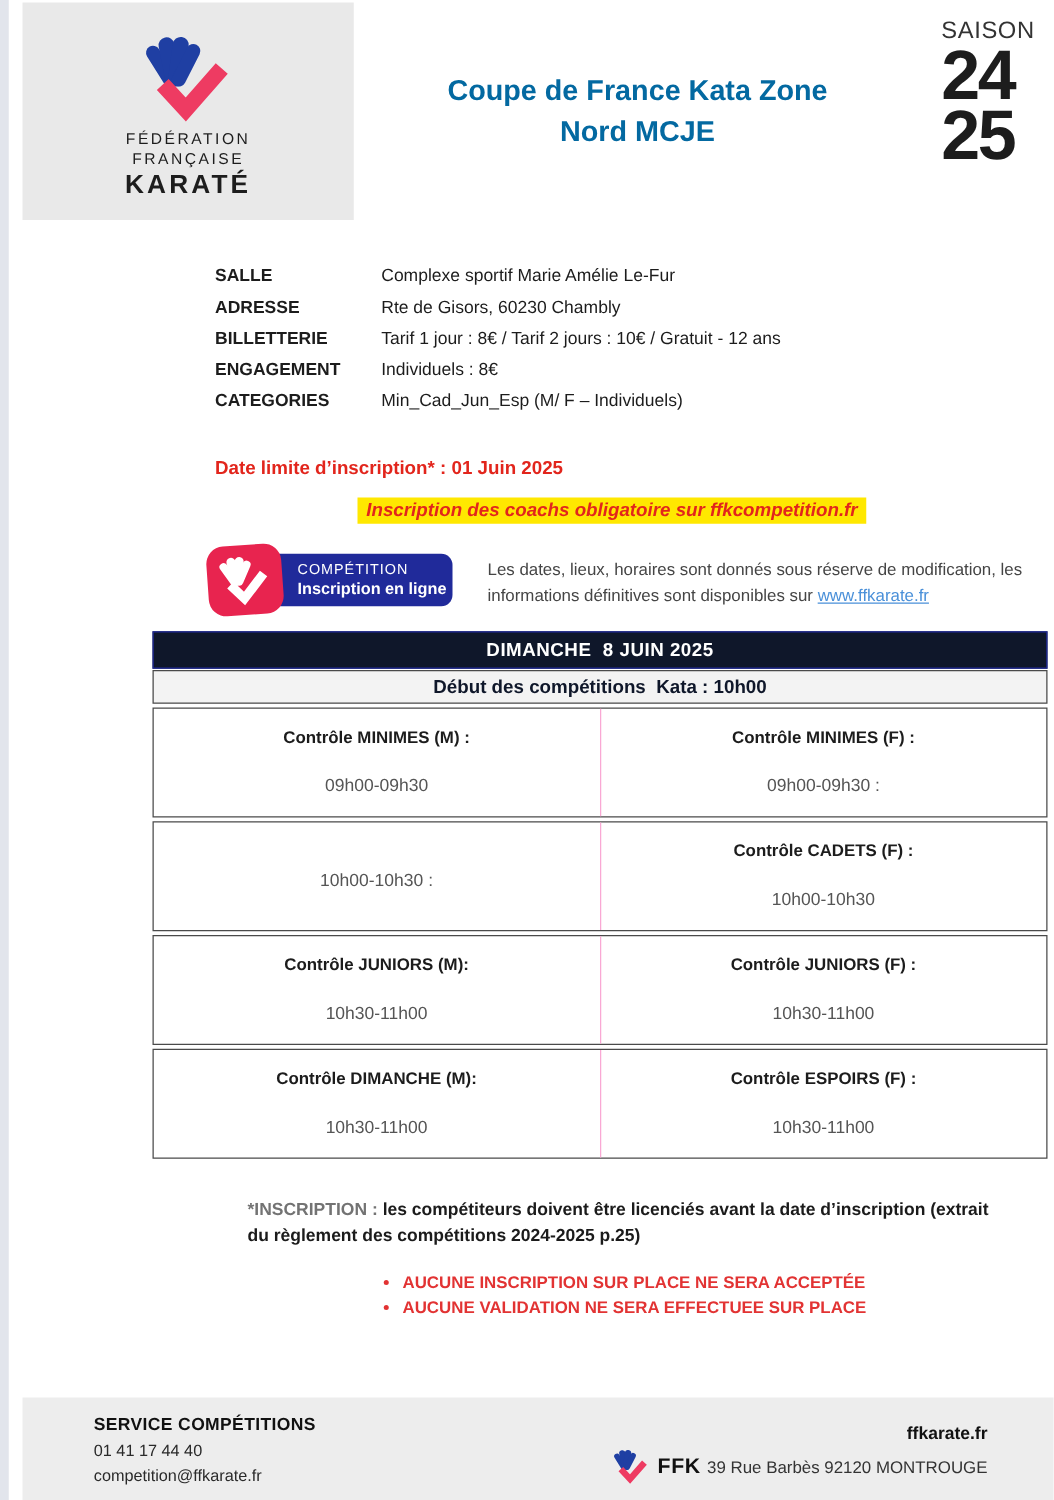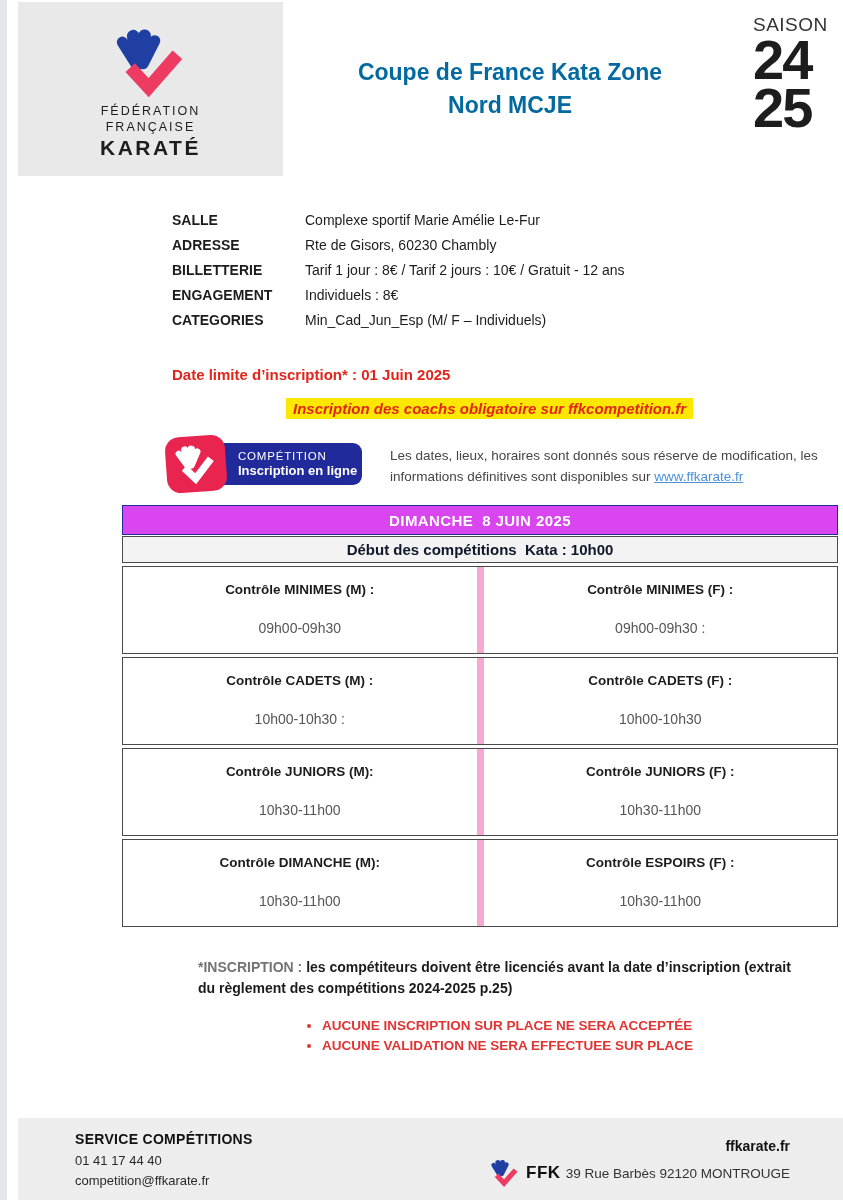--- a/index.html
+++ b/index.html
@@ -44,29 +44,29 @@
   .badge-pink{position:absolute;left:0;top:0;width:60px;height:56px;background:#e8244f;
     border-radius:14px;transform:rotate(-4deg);display:flex;align-items:center;justify-content:center;}
   .badge-pink .fist{width:46px;height:46px;}
 
   .disclaimer{position:absolute;left:390px;top:446px;width:436px;font-size:13.5px;
     color:#454545;line-height:1.55;}
   .disclaimer .link{color:#4a90d9;text-decoration:underline;cursor:pointer;}
 
   
   .schedule{position:absolute;left:122px;top:505px;width:716px;}
-  .sch-date{height:30px;background:#d946ef;border:1px solid #212a9b;color:#fff;font-weight:bold;
+  .sch-date{height:30px;background:#0f172a;border:1px solid #212a9b;color:#fff;font-weight:bold;
     font-size:15px;display:flex;align-items:center;justify-content:center;
     white-space:pre-wrap;letter-spacing:0.4px;box-sizing:border-box;}
   .sch-sub{margin-top:1px;height:27px;background:#f3f3f3;border:1px solid#4a4a4a;color:#0f172a;
     font-weight:bold;font-size:15px;display:flex;align-items:center;justify-content:center;
     white-space:pre-wrap;box-sizing:border-box;}
   .sch-row{margin-top:3px;height:88px;border:1px solid #4a4a4a;display:flex;box-sizing:border-box;}
   .sch-cell{flex:1;text-align:center;padding-top:15px;box-sizing:border-box;}
-  .sch-cell + .sch-cell{border-left:7px solid #f9a8d4;}
+  .sch-cell + .sch-cell{border-left:1px solid #f9a8d4;}
   .cell-title{font-weight:bold;font-size:13.5px;color:#1c1c1c;}
   .cell-time{margin-top:23px;font-size:14px;color:#555;}
 
   
   .note{position:absolute;left:198px;top:957px;width:600px;font-size:14px;font-weight:bold;
     color:#1b1b1b;line-height:1.5;}
   .note-label{color:#737373;}
 
   .warnings{position:absolute;left:300px;top:1018px;color:#e23333;font-weight:bold;font-size:13.5px;}
   .warnings ul{margin:0;padding-left:22px;}
@@ -182,21 +182,20 @@
       <div class="cell-time">09h00-09h30</div>
     </div>
     <div class="sch-cell">
       <div class="cell-title">Contrôle MINIMES (F) :</div>
       <div class="cell-time">09h00-09h30 :</div>
     </div>
   </div>
 
   <div class="sch-row">
     <div class="sch-cell">
-      <div class="cell-title">Contrôle CADETS (M) :</div>
       <div class="cell-time">10h00-10h30 :</div>
     </div>
     <div class="sch-cell">
       <div class="cell-title">Contrôle CADETS (F) :</div>
       <div class="cell-time">10h00-10h30</div>
     </div>
   </div>
 
   <div class="sch-row">
     <div class="sch-cell">

